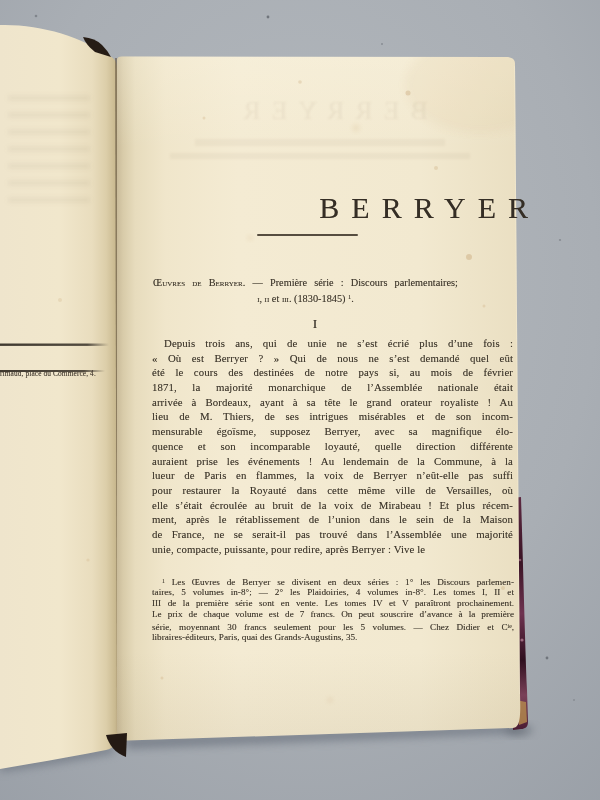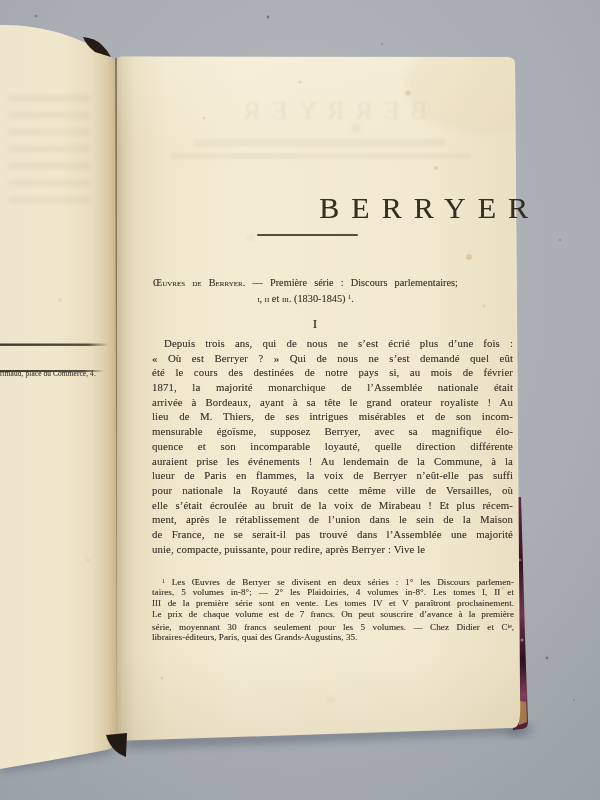--- a/index.html
+++ b/index.html
@@ -186,31 +186,31 @@
   <div class="title-rule"></div>
 
   <div class="txt heading">
       <div class="tline"><span class="sc">Œuvres de Berryer.</span><span> — Première série : </span><span class="it">Discours parlementaires;</span></div>
       <div class="tline"><span class="sc">i, ii</span><span> et </span><span class="sc">iii.</span><span> (1830-1845) </span><span class="sup">1</span><span>.</span></div>
     </div>
 
   <div class="txt section-num">I</div>
 
   <div class="txt body-block">
-      <div class="tline"><span>Depuis trois ans, qui de nous ne s’est écrié plus d’une fois :</span></div>
+      <div class="tline"><span>Depuis trois ans, qui de unie ne s’est écrié plus d’une fois :</span></div>
       <div class="tline"><span>« Où est Berryer ? » Qui de nous ne s’est demandé quel eût</span></div>
       <div class="tline"><span>été le cours des destinées de notre pays si, au mois de février</span></div>
       <div class="tline"><span>1871, la majorité monarchique de l’Assemblée nationale était</span></div>
       <div class="tline"><span>arrivée à Bordeaux, ayant à sa tête le grand orateur royaliste ! Au</span></div>
       <div class="tline"><span>lieu de M. Thiers, de ses intrigues misérables et de son incom-</span></div>
       <div class="tline"><span>mensurable égoïsme, supposez Berryer, avec sa magnifique élo-</span></div>
       <div class="tline"><span>quence et son incomparable loyauté, quelle direction différente</span></div>
       <div class="tline"><span>auraient prise les événements ! Au lendemain de la Commune, à la</span></div>
       <div class="tline"><span>lueur de Paris en flammes, la voix de Berryer n’eût-elle pas suffi</span></div>
-      <div class="tline"><span>pour nationale la Royauté dans cette même ville de Versailles, où</span></div>
+      <div class="tline"><span>pour restaurer la Royauté dans cette même ville de Versailles, où</span></div>
       <div class="tline"><span>elle s’était écroulée au bruit de la voix de Mirabeau ! Et plus récem-</span></div>
       <div class="tline"><span>ment, après le rétablissement de l’union dans le sein de la Maison</span></div>
       <div class="tline"><span>de France, ne se serait-il pas trouvé dans l’Assemblée une majorité</span></div>
       <div class="tline"><span>unie, compacte, puissante, pour redire, après Berryer : </span><span class="it">Vive le</span></div>
     </div>
 
   <div class="txt footnote">
       <div class="tline"><span class="sup">1</span><span> Les Œuvres de Berryer se divisent en deux séries : 1° les </span><span class="it">Discours parlemen-</span></div>
       <div class="tline"><span class="it">taires,</span><span> 5 volumes in-8°; — 2° les </span><span class="it">Plaidoiries,</span><span> 4 volumes in-8°. Les tomes I, II et</span></div>
       <div class="tline"><span>III de la première série sont en vente. Les tomes IV et V paraîtront prochainement.</span></div>

